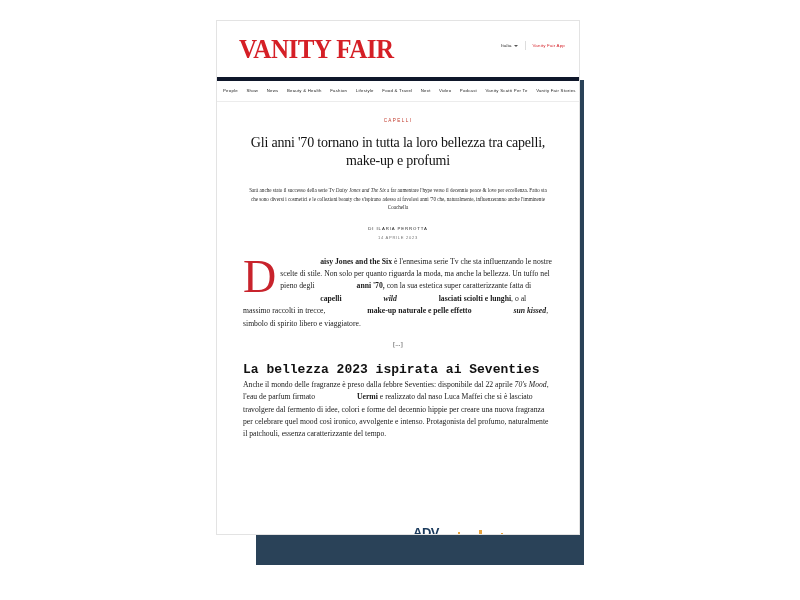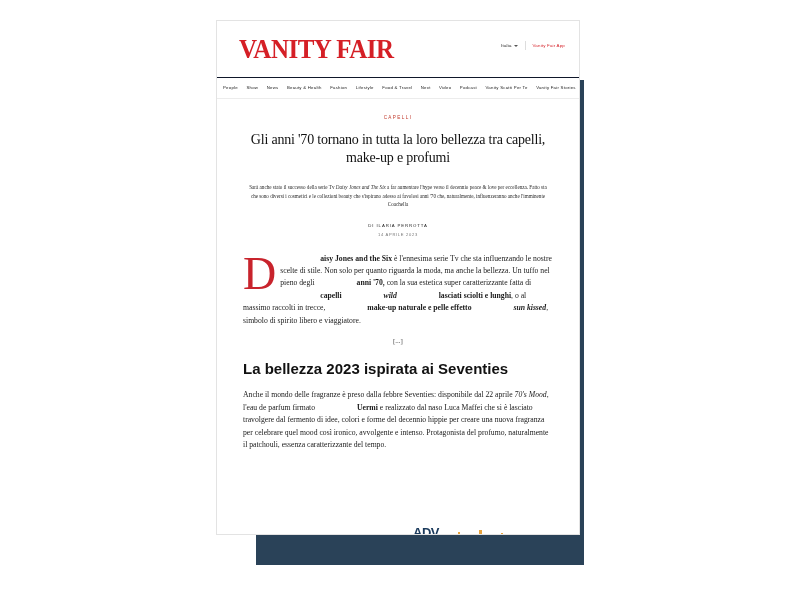--- a/index.html
+++ b/index.html
@@ -25,21 +25,21 @@
     background:#ffffff;
     border:1px solid #e3e3e3;
     overflow:hidden;
     box-sizing:border-box;
   }
 
   
   .masthead{
     position:relative;
     height:56px;
-    border-bottom:1px solid #0f172a;
+    border-bottom:4px solid #0f172a;
     display:flex;align-items:center;
   }
   .logo{
     position:absolute;left:22px;top:15px;
     font-family:"Liberation Serif",serif;
     font-weight:bold;
     font-size:25px;
     letter-spacing:-0.5px;
     color:#d51f26;
     line-height:1;
@@ -149,25 +149,25 @@
   }
 
   .ellipsis{
     text-align:center;
     font-family:"Liberation Serif",serif;
     font-size:7px;
     color:#444;
     margin:3px 0 11px 0;
   }
   .subhead{
-    font-family:Liberation Sans, sans-serif;
-    font-size:15px;
+    font-family:Liberation Mono, monospace;
+    font-size:13px;
     font-weight:bold;
     color:#111;
-    margin:0 0 11px 0;
+    margin:0 0 0 0;
     line-height:1.3;
   }
 
   
   .adv{
     position:absolute;
     left:196px;bottom:-5px;
     display:flex;align-items:flex-end;gap:19px;
     overflow:hidden;
     height:14px;

